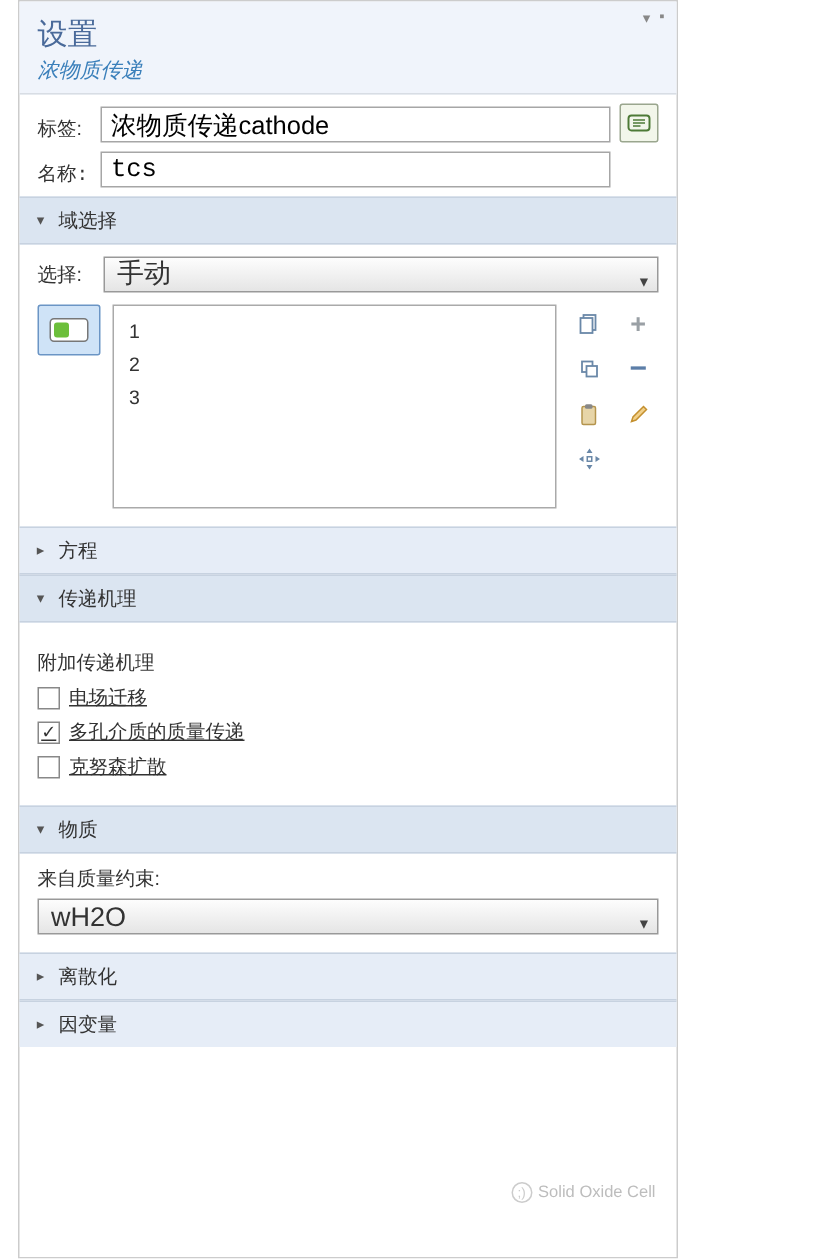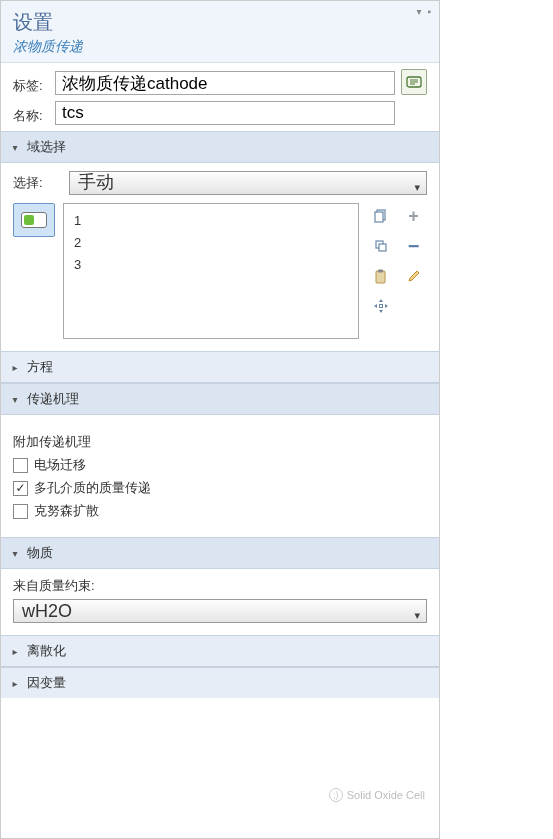--- a/index.html
+++ b/index.html
@@ -86,21 +86,21 @@
   color: #555;
   width: 12px;
   text-align: center;
 }
 .section-body {
   padding: 8px 12px 12px 12px;
 }
 .select-row {
   display: flex;
   align-items: center;
-  gap: 20px;
+  gap: 8px;
   margin-bottom: 8px;
 }
 .select-row .select-label { width: 36px; }
 .select {
   flex: 1;
   height: 24px;
   border: 1px solid #999;
   background: linear-gradient(#fdfdfd,#e5e5e5);
   padding: 0 20px 0 8px;
   position: relative;
@@ -177,20 +177,21 @@
 .ico.paste { color: #caa569; }
 .ico.pencil { color: #d8a94f; }
 .ico.move { color: #6a88a8; }
 .field-block { margin-bottom: 10px; }
 .field-label { margin-bottom: 4px; display: block; }
 .checkbox-row {
   display: flex;
   align-items: center;
   gap: 6px;
   margin: 5px 0;
+  text-decoration: underline;
 }
 .checkbox {
   width: 15px;
   height: 15px;
   border: 1px solid #888;
   background: #fff;
   display: flex;
   align-items: center;
   justify-content: center;
   font-size: 12px;
@@ -211,21 +212,21 @@
 .footer-branding .wm-icon {
   width: 14px; height: 14px;
   border: 1px solid #ccc;
   border-radius: 50%;
   display: inline-flex;
   align-items: center;
   justify-content: center;
   font-size: 9px;
   color: #ccc;
 }
-.container { position: relative; width: 440px; height: 839px; border: 1px solid #ccc; }
+.container { position: relative; width: 440px; height: 839px; border: 1px solid #ccc; margin-left: 12px; }
 </style>
 </head>
 <body>
 
 <div class="container">
 
   <div class="panel-header">
     <div class="panel-title">设置</div>
     <div class="panel-subtitle">浓物质传递</div>
     <div class="window-controls">
@@ -239,21 +240,21 @@
     <input class="text-input" value="浓物质传递cathode" style="">
     <div class="link-btn">
       <svg width="16" height="16" viewBox="0 0 16 16">
           <rect x="1" y="3" width="14" height="10" rx="2" fill="none" stroke="#4d7a36" stroke-width="1.3"></rect>
           <line x1="4" y1="6" x2="12" y2="6" stroke="#4d7a36" stroke-width="1"></line>
           <line x1="4" y1="8" x2="12" y2="8" stroke="#4d7a36" stroke-width="1"></line>
           <line x1="4" y1="10" x2="9" y2="10" stroke="#4d7a36" stroke-width="1"></line>
         </svg>
     </div>
   </div>
-  <div class="form-row" style="padding-top:0;">
+  <div class="form-row" style="padding-top:0;font-family:Liberation Mono, monospace;">
     <span class="form-label">名称:</span>
     <input class="text-input" style="margin-right: 32px;" value="tcs">
   </div>
 
   <div class="section-header">
     <span class="arrow">▾</span>
     <span>域选择</span>
   </div>
   <div class="section-body">
     <div class="select-row">

